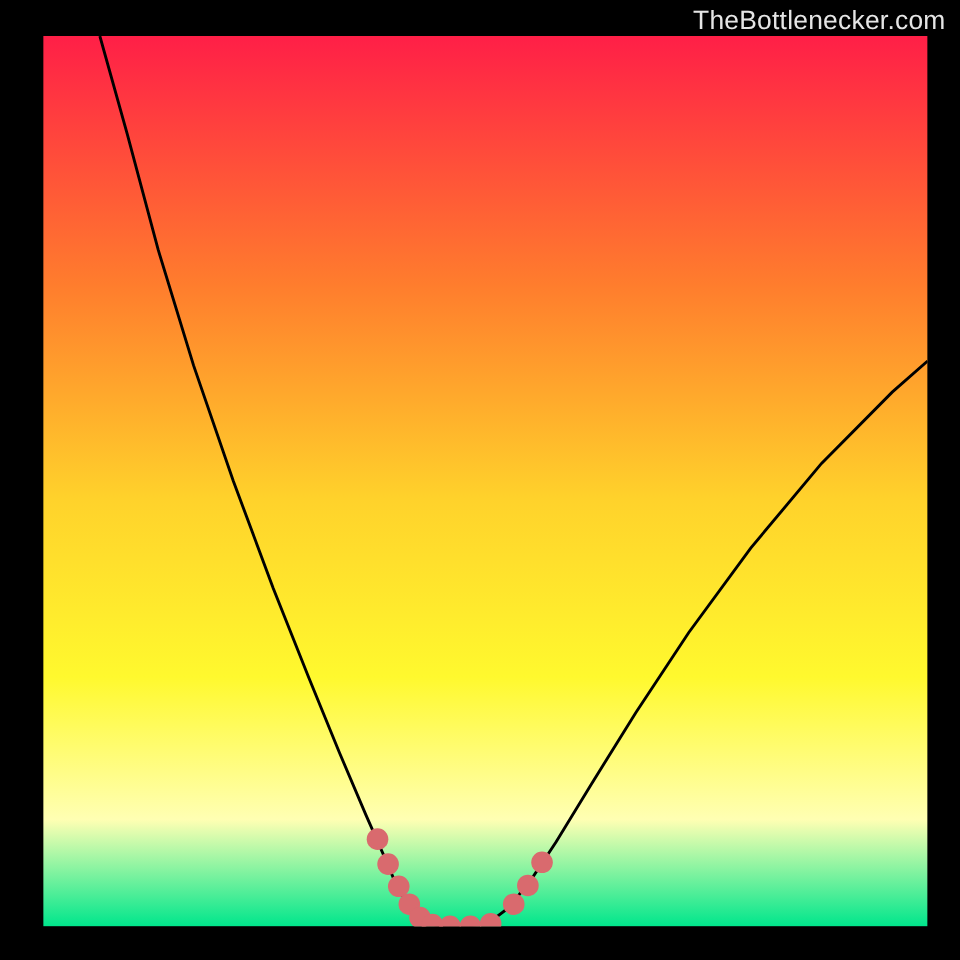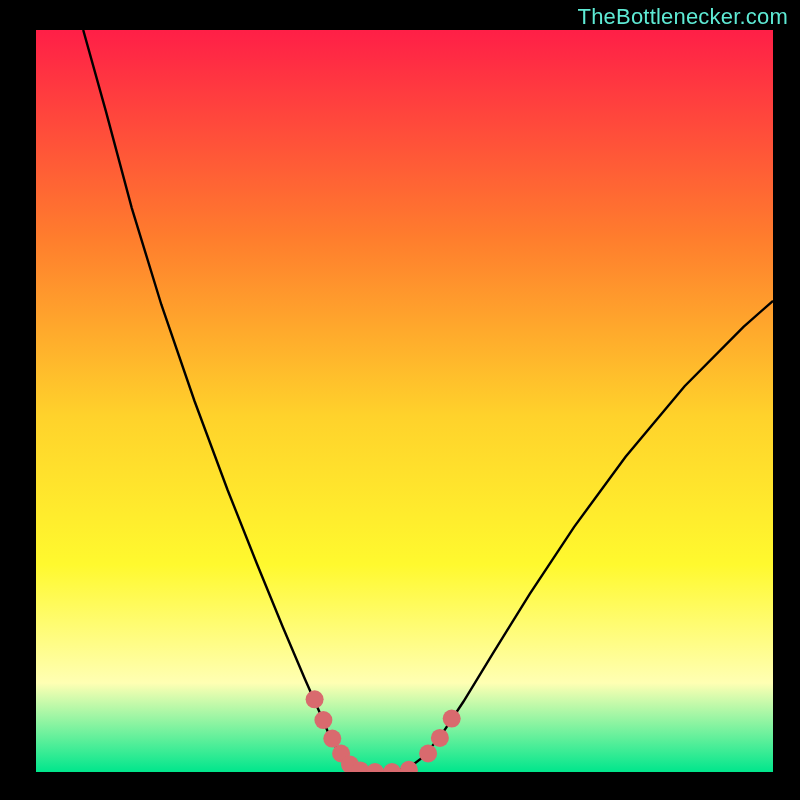--- a/index.html
+++ b/index.html
@@ -8,21 +8,21 @@
     width: 800px;
     height: 800px;
     overflow: hidden;
     background: #000;
     font-family: Arial, Helvetica, sans-serif;
   }
   .watermark {
     position: absolute;
     top: 4px;
     right: 12px;
-    color: #5eead4;
+    color: #e5e5e5;
     font-size: 22px;
     letter-spacing: 0.2px;
     z-index: 10;
   }
   .stage {
     position: absolute;
     left: 0;
     top: 0;
     width: 800px;
     height: 800px;

